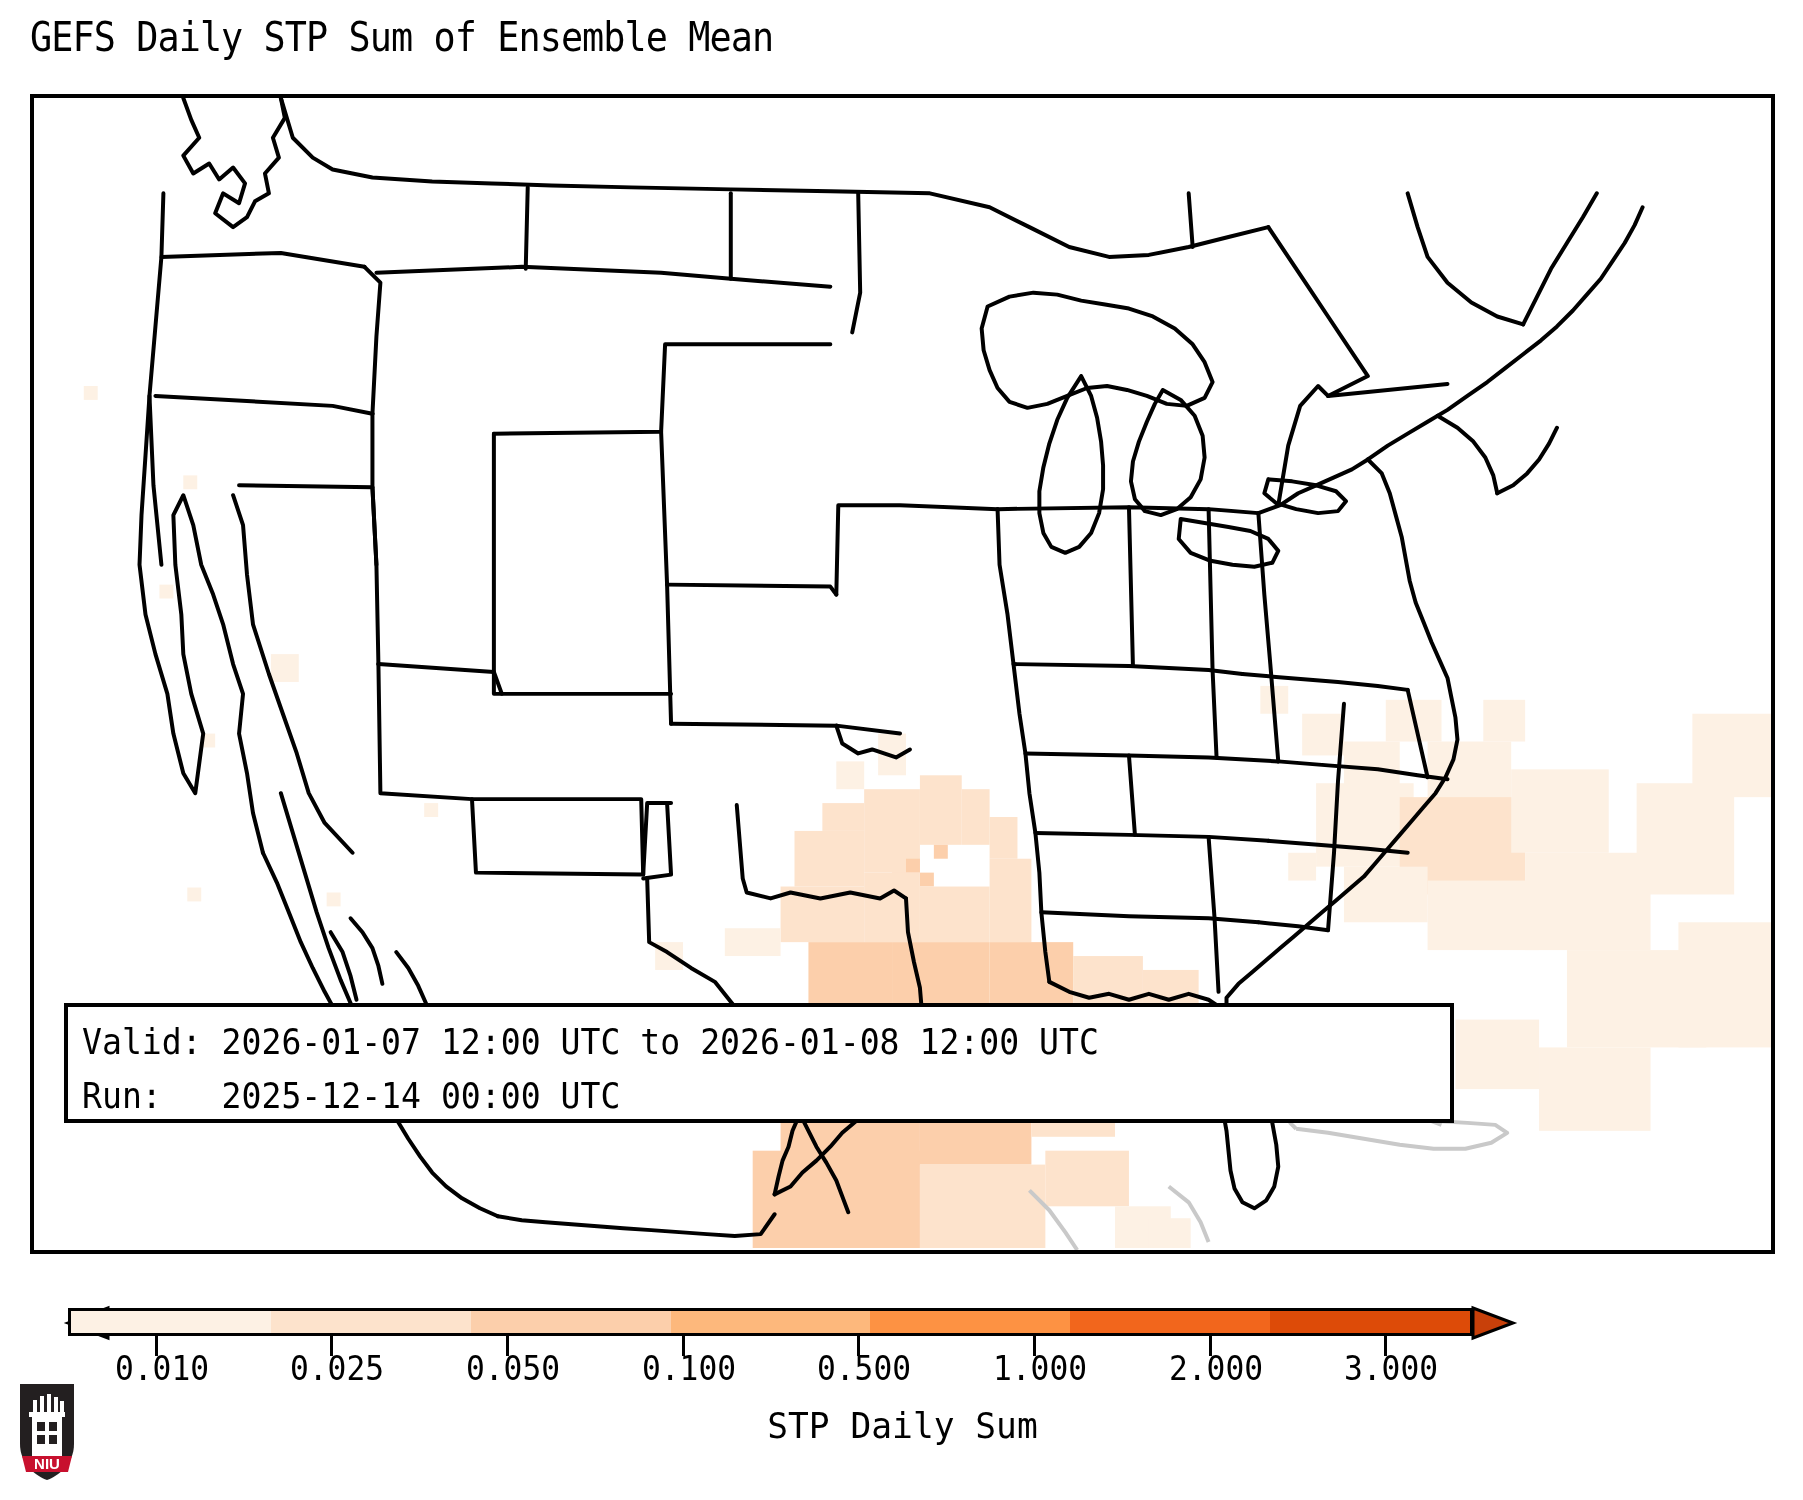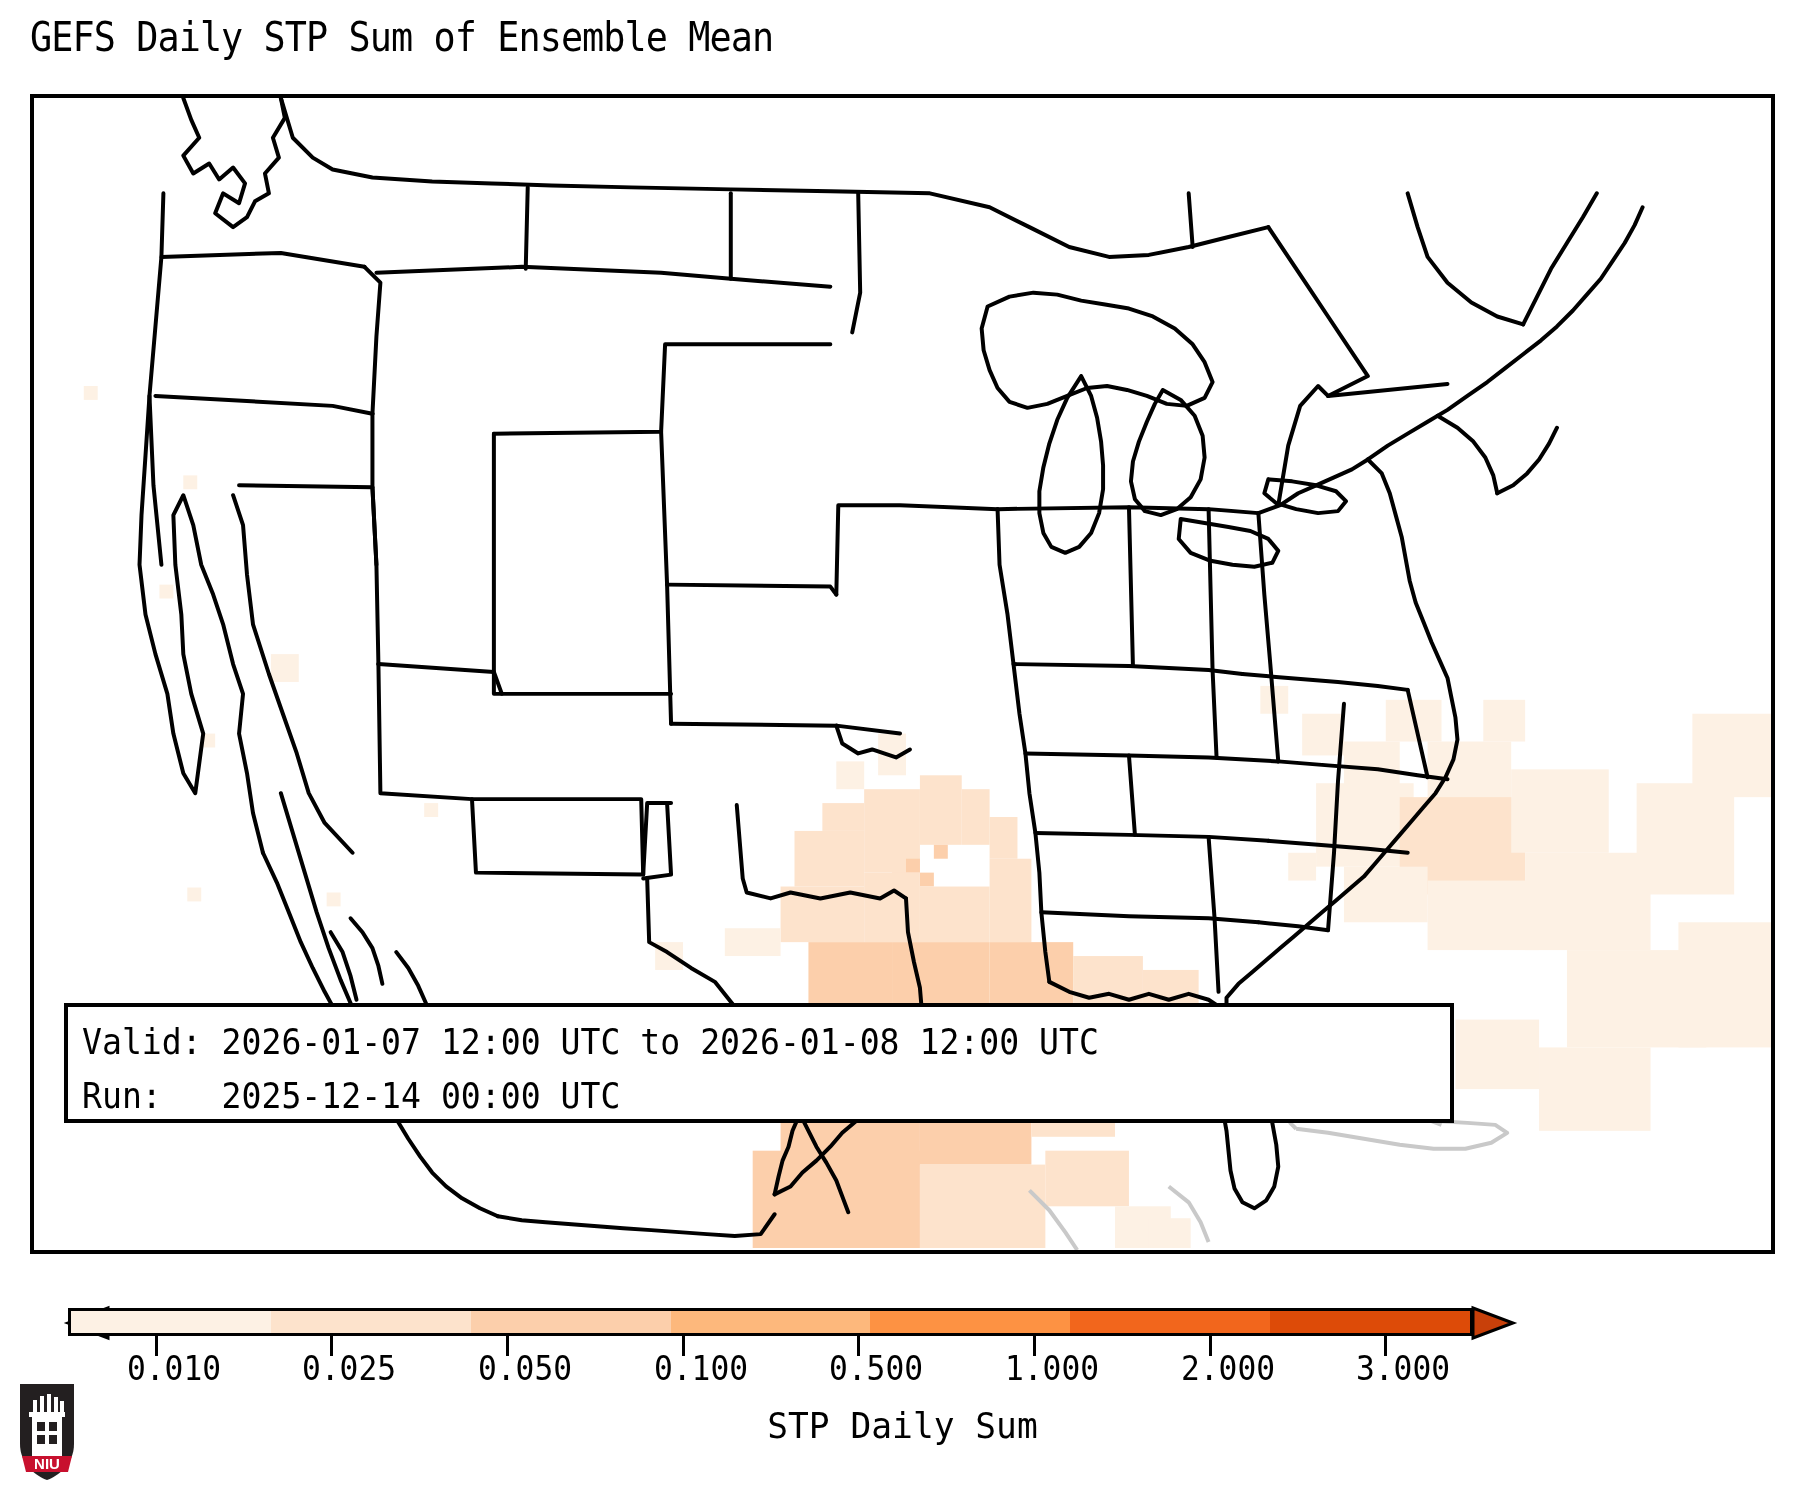--- a/index.html
+++ b/index.html
@@ -19,21 +19,21 @@
            padding:8px 14px 0 14px;z-index:5;}
   .info-line{font-size:36px;line-height:54px;white-space:pre;transform:scaleX(0.92);
              transform-origin:left center;}
 
   #cbar-wrap{position:absolute;left:30px;top:1300px;width:1745px;height:46px;}
   #cbar{position:absolute;left:38px;top:8px;width:1405px;height:28px;
         border:3px solid #000;box-sizing:border-box;display:flex;}
   #cbar .band{flex:1 1 0;height:100%;}
   #ticks{position:absolute;left:0;top:0;width:1745px;height:60px;}
   .tick{position:absolute;top:36px;width:3px;height:20px;background:#000;}
-  #ticklabels{position:absolute;left:18px;top:1348px;width:1745px;height:50px;}
+  #ticklabels{position:absolute;left:6px;top:1348px;width:1745px;height:50px;}
   .tlabel{position:absolute;top:0;font-size:34px;white-space:nowrap;
           transform:translateX(-50%) scaleX(0.92);}
   #xlabel{position:absolute;left:30px;top:1405px;width:1745px;text-align:center;
           font-size:36px;transform:scaleX(0.96);}
 
   #niu-logo{position:absolute;left:16px;top:1382px;width:62px;height:100px;}
 </style>
 </head>
 <body>
 

